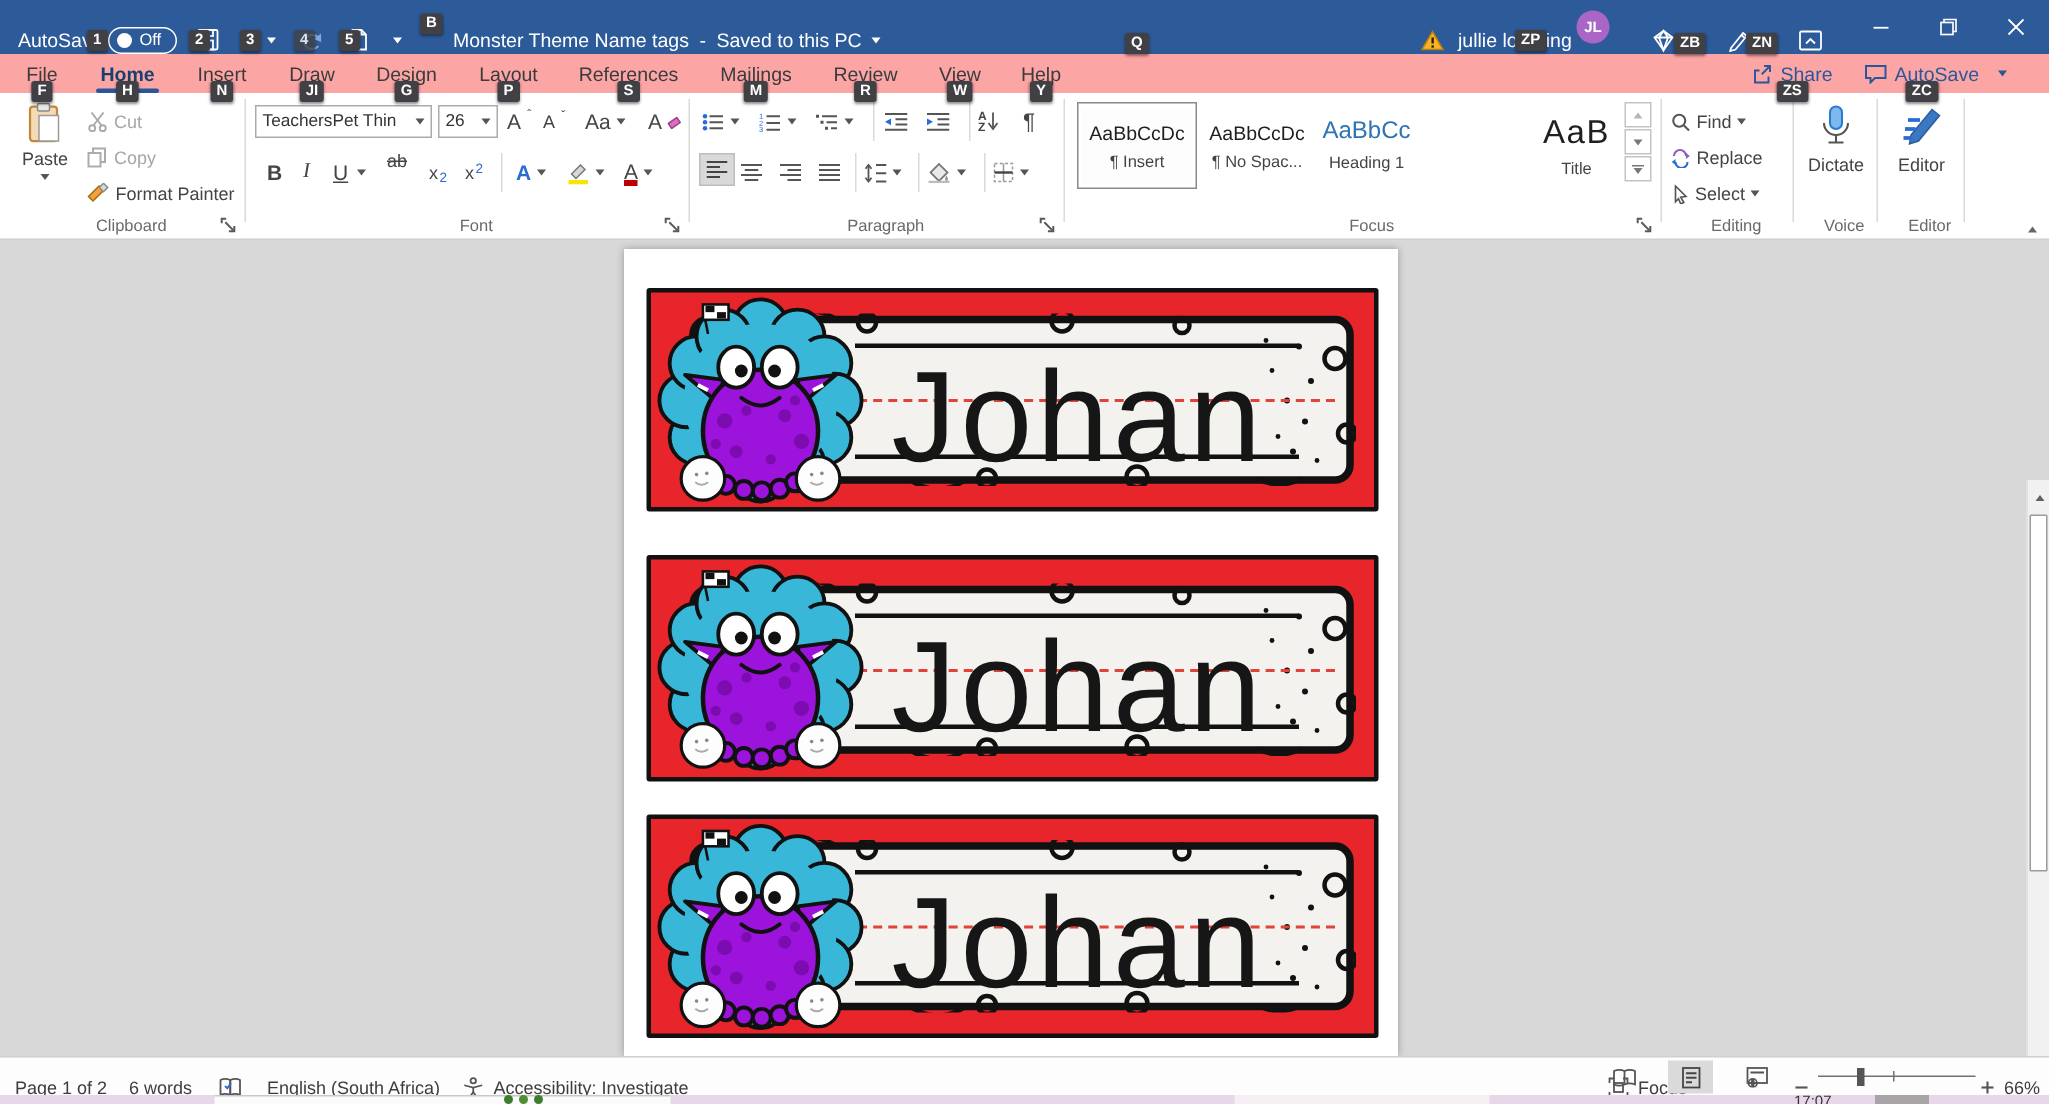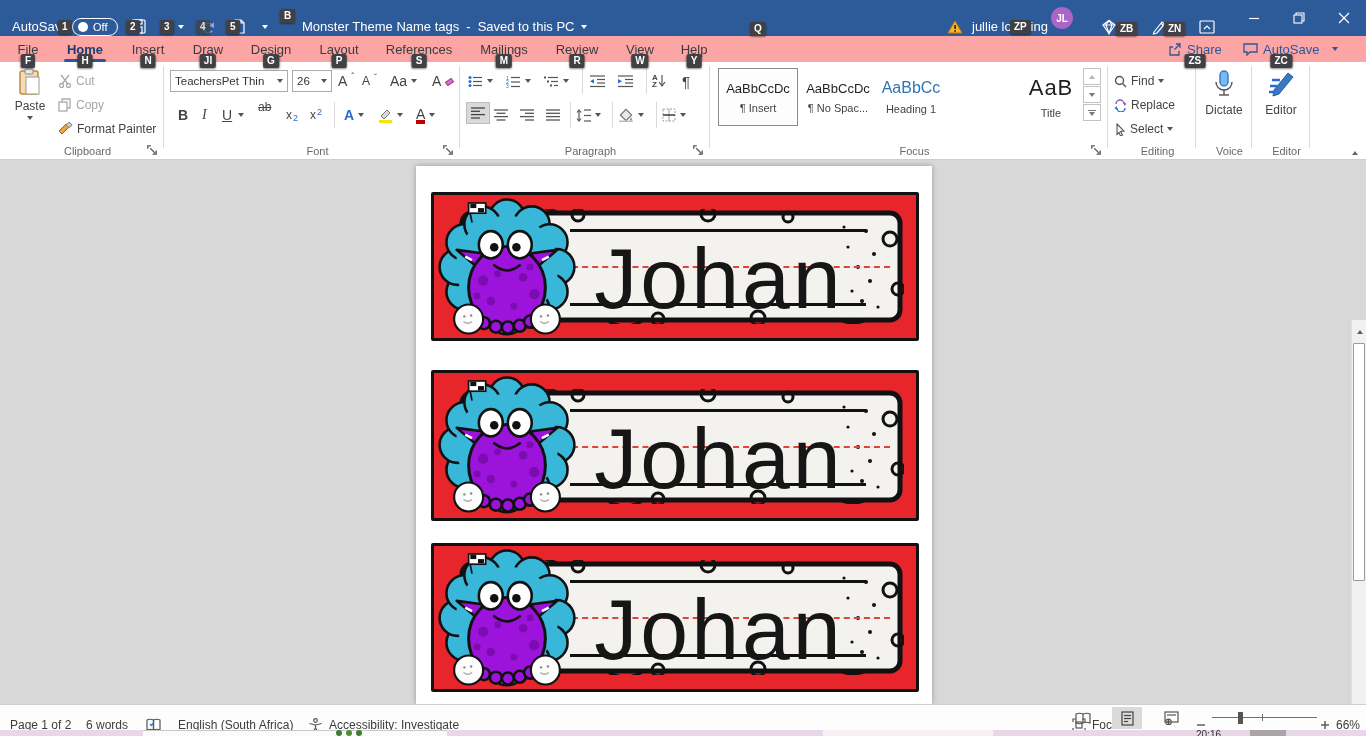--- a/index.html
+++ b/index.html
@@ -818,16 +818,16 @@
   <div class="sitem" style="left:1336px">66%</div>
 </div>
 
 <div id="sliver">
   <div class="sl-seg" style="left:143px;width:304px;background:#fbfbfb;border-top:1px solid #c9c9c9"></div>
   <div class="sl-seg" style="left:336px;width:6px;height:6px;background:#3e7d2e;border-radius:50%"></div>
   <div class="sl-seg" style="left:346px;width:6px;height:6px;background:#4d8f35;border-radius:50%"></div>
   <div class="sl-seg" style="left:356px;width:6px;height:6px;background:#3e7d2e;border-radius:50%"></div>
   <div class="sl-seg" style="left:823px;width:170px;background:#f6f0f5"></div>
   <div class="sl-seg" style="left:1250px;width:36px;background:#a8a4a8"></div>
-  <div class="sl-seg" style="left:1196px;width:40px;overflow:hidden;color:#333;font-size:10px;line-height:10px">20:16</div>
+  <div class="sl-seg" style="left:1196px;width:40px;overflow:hidden;color:#333;font-size:10px;line-height:10px">17:07</div>
 </div>
 
 </div>
 
 </body></html>

